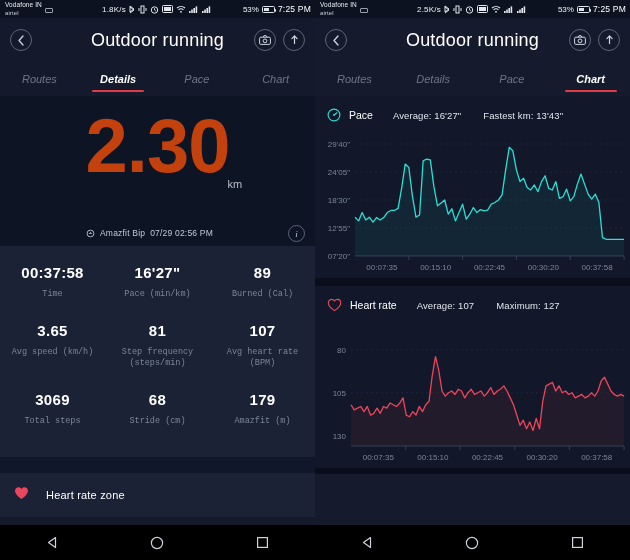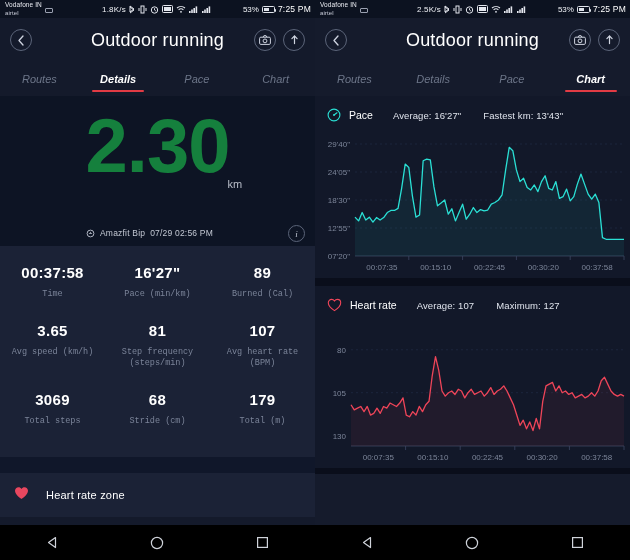--- a/index.html
+++ b/index.html
@@ -60,21 +60,21 @@
   .tab.active { color:#ffffff; font-weight:bold; }
   .tab.active:after {
     content:""; position:absolute; bottom:4px; left:50%; transform:translateX(-50%);
     width:52px; height:2.5px; background:#e23b44; border-radius:1px;
   }
 
   
   .hero { height:150px; background:#0d1424; position:relative; }
   .hero .dist {
     text-align:center; padding-top:12px;
-    font-size:76px; line-height:76px; color:#15803d; font-weight:bold;
+    font-size:76px; line-height:76px; color:#c2410c; font-weight:bold;
     letter-spacing:-1px; position:relative;
   }
   .hero .unit {
     position:absolute; font-size:11px; color:#b9bec9; font-weight:normal;
     left:calc(50% + 70px); top:82px;
   }
   .devrow {
     position:absolute; left:0; right:16px; bottom:8px;
     display:flex; align-items:center; justify-content:center; gap:5px;
   }
@@ -274,21 +274,21 @@
         <div class="scell">
           <div class="v">3069</div>
           <div class="k">Total steps</div>
         </div>
         <div class="scell">
           <div class="v">68</div>
           <div class="k">Stride (cm)</div>
         </div>
         <div class="scell">
           <div class="v">179</div>
-          <div class="k">Total (m)</div>
+          <div class="k">Amazfit (m)</div>
         </div>
       </div>
     </div>
 
     <div class="spacer-band"></div>
 
     <div class="hrzone">
       <span>
         <svg width="15" height="14" viewBox="0 0 15 14">
             <path d="M7.5 13C7.5 13 1 9 1 4.8 1 2.7 2.6 1.2 4.5 1.2c1.3 0 2.4.7 3 1.7.6-1 1.7-1.7 3-1.7C12.4 1.2 14 2.7 14 4.8 14 9 7.5 13 7.5 13z" fill="#e8475f"></path>

